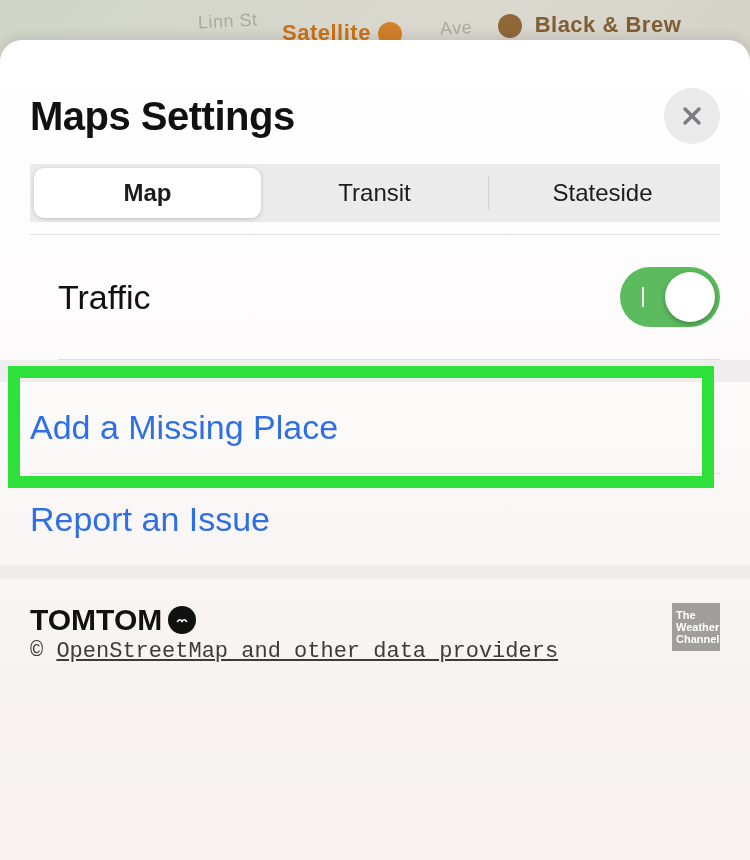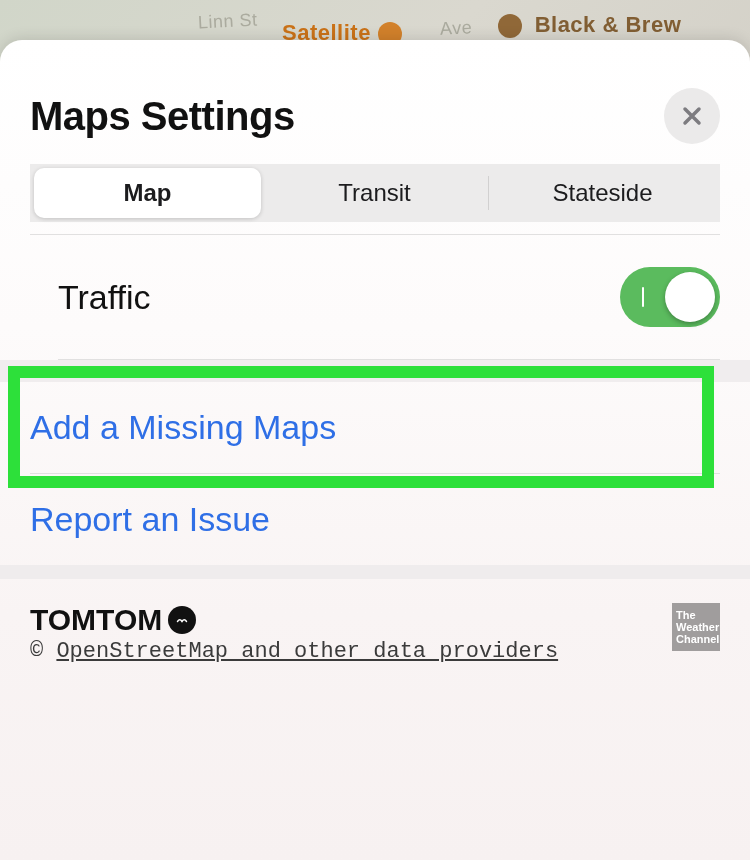--- a/index.html
+++ b/index.html
@@ -101,21 +101,21 @@
           <span class="tick"></span>
           <span class="knob"></span>
         </div>
       </div>
     </div>
 
     <div class="gap-band"></div>
 
     <div class="section">
       <div class="link-row">
-        <span>Add a Missing Maps</span>
+        <span>Add a Missing Place</span>
       </div>
       <div class="link-row last">
         <span>Report an Issue</span>
       </div>
     </div>
 
     <div class="footer-band"></div>
 
     <div class="footer">
       <div class="attrib">

